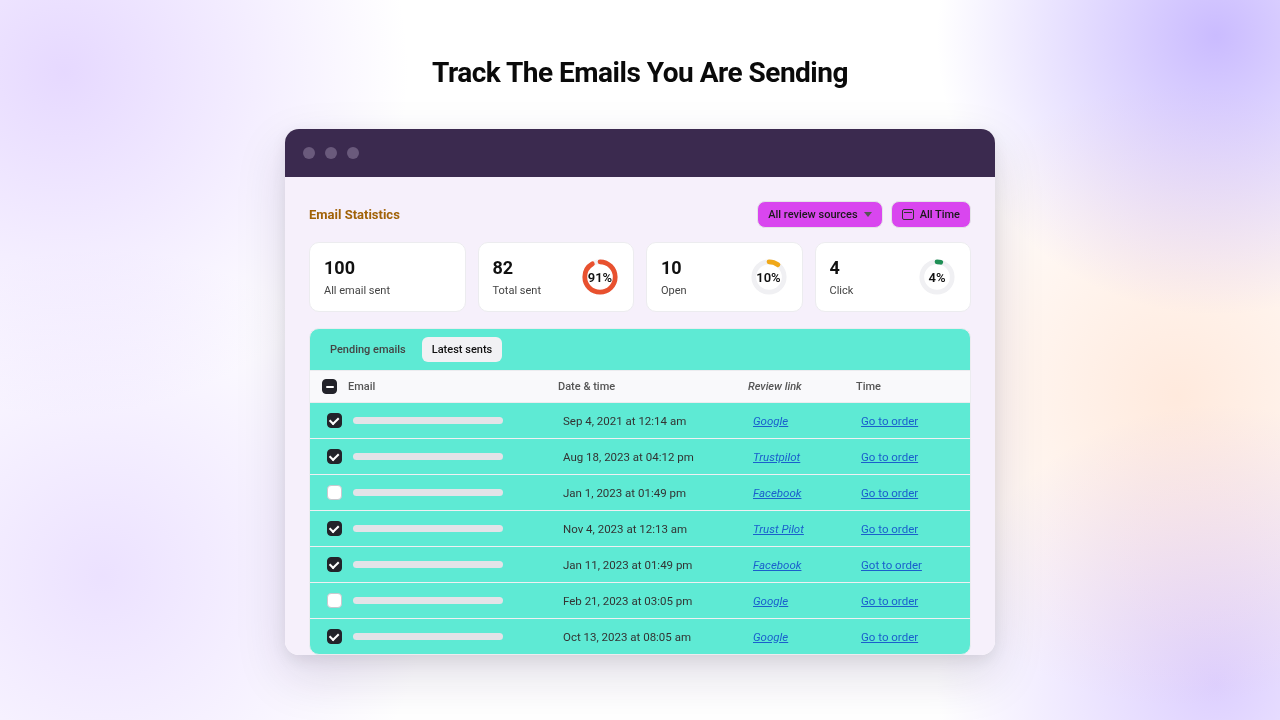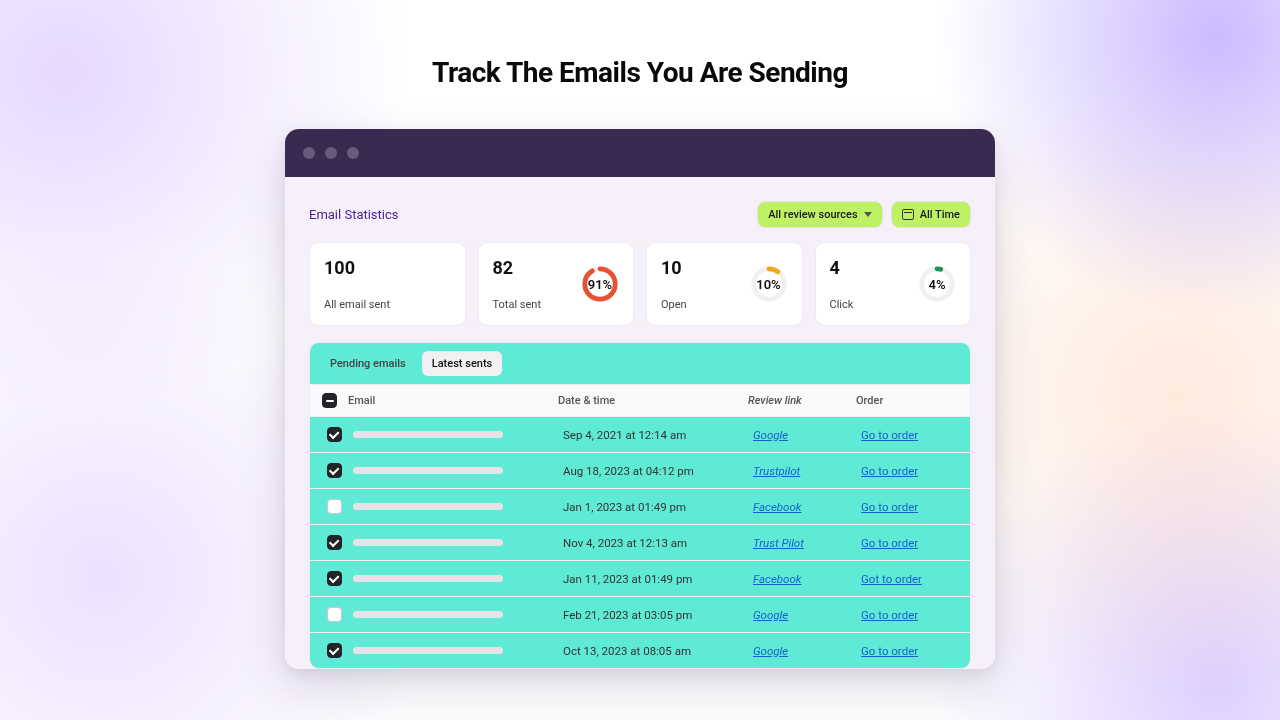--- a/index.html
+++ b/index.html
@@ -44,24 +44,24 @@
   .content {
     background: #f6f0fb;
     padding: 24px 24px 0 24px;
   }
   .top-row {
     display: flex;
     align-items: center;
     justify-content: space-between;
     margin-bottom: 14px;
   }
-  .section-title { font-size: 13px; font-weight: 400; color: #4c1d95; }
+  .section-title { font-size: 13px; font-weight: 700; color: #a16207; }
   .filters { display: flex; gap: 8px; }
   .filter-btn {
-    background: #bef264;
+    background: #d946ef;
     border: 1px solid #e4e4e7;
     border-radius: 8px;
     padding: 6px 10px;
     font-size: 11px;
     font-weight: 500;
     color: #1a1a1a;
     display: flex;
     align-items: center;
     gap: 6px;
     cursor: pointer;
@@ -75,21 +75,21 @@
     flex: 1;
     background: #ffffff;
     border: 1px solid #ececef;
     border-radius: 10px;
     padding: 14px 14px;
     display: flex;
     align-items: center;
     justify-content: space-between;
     min-height: 66px;
   }
-  .stat-left { display: flex; flex-direction: column; gap: 20px; }
+  .stat-left { display: flex; flex-direction: column; gap: 6px; }
   .stat-value { font-size: 18px; font-weight: 700; color: #111; }
   .stat-label { font-size: 11px; color: #444; }
   .donut-wrap { position: relative; width: 38px; height: 38px; }
   .donut-wrap svg { width: 38px; height: 38px; transform: rotate(-90deg); }
   .donut-bg { fill: none; stroke: #f0f0f3; stroke-width: 5; }
   .donut-fg { fill: none; stroke-width: 5; stroke-linecap: round; }
   .donut-pct {
     position: absolute; inset: 0;
     display: flex; align-items: center; justify-content: center;
     font-size: 13px; font-weight: 600; color: #111;
@@ -254,21 +254,21 @@
         <div class="tab">Pending emails</div>
         <div class="tab active">Latest sents</div>
       </div>
       <div class="thead">
         <div class="col-check">
             <span class="cbx indeterminate"></span>
           </div>
         <div class="col-email">Email</div>
         <div class="col-date">Date &amp; time</div>
         <div class="col-review">Review link</div>
-        <div class="col-order">Order</div>
+        <div class="col-order">Time</div>
       </div>
       <div id="rows-container">
           <div class="trow">
             <div class="col-check">
               <span class="cbx checked"></span>
             </div>
             <div class="col-email">
               <div class="email-skeleton"></div>
             </div>
             <div class="col-date">Sep 4, 2021 at 12:14 am</div>

